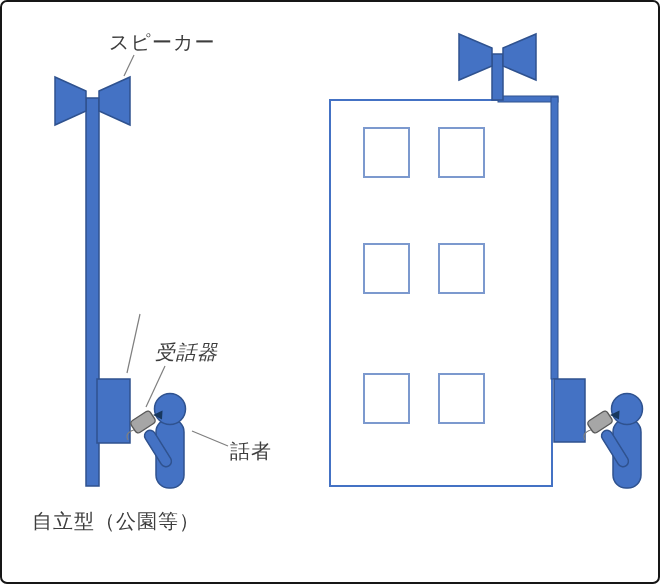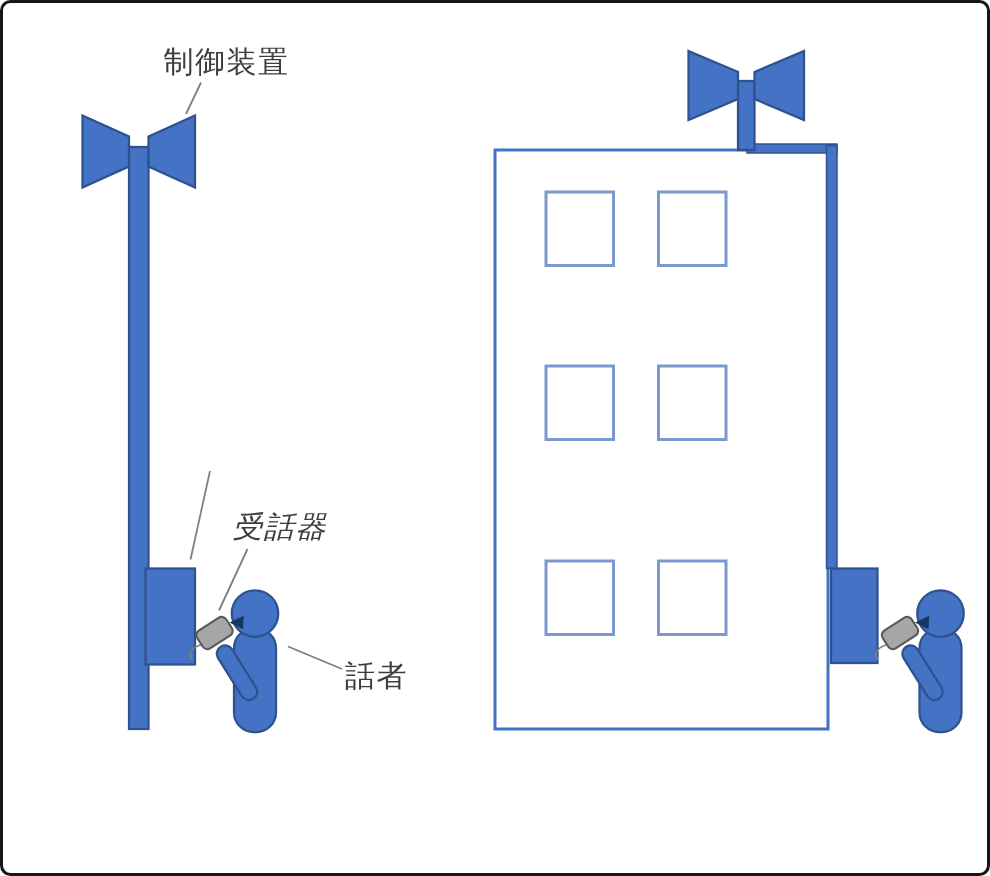--- a/index.html
+++ b/index.html
@@ -77,21 +77,22 @@
       <rect class="fill-blue" x="95" y="377" width="33" height="64"></rect>
       <use href="#person"></use>
     </g>
 
     <path class="leader" d="M132,53 L122,74"></path>
     <path class="leader" d="M138,312 L125,371"></path>
     <path class="leader" d="M163,364 L144,405"></path>
     <path class="leader" d="M190,429 L226,444"></path>
   </svg>
 
-  <div class="lbl" style="left:107px;top:29px;">制御装置</div>
+  <div class="lbl" style="left:107px;top:29px;">スピーカー</div>
 
 
   <div class="lbl" style="left:153px;top:339px;font-style:italic;">受話器</div>
 
   <div class="lbl" style="left:228px;top:438px;text-align:center;">話者</div>
 
+  <div class="lbl" style="left:30px;top:508px;">自立型（公園等）</div>
 
 </div>
 
 </body></html>

